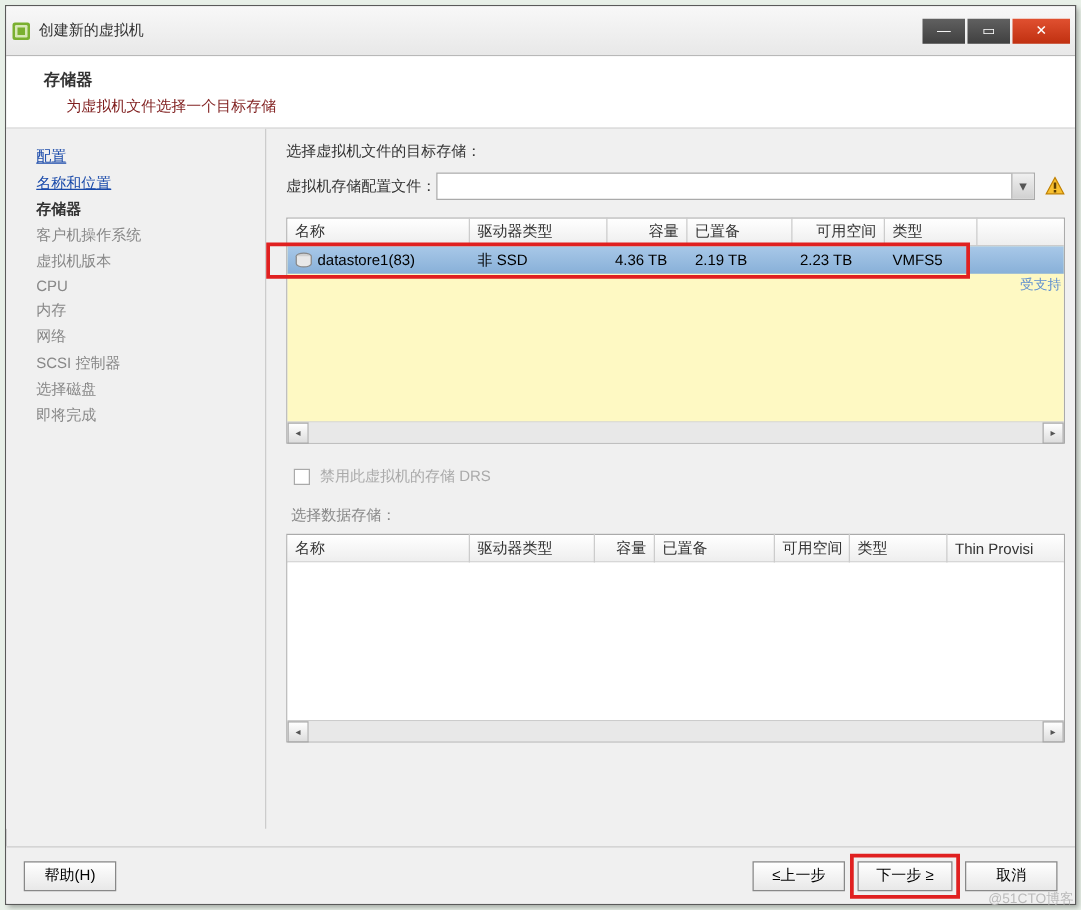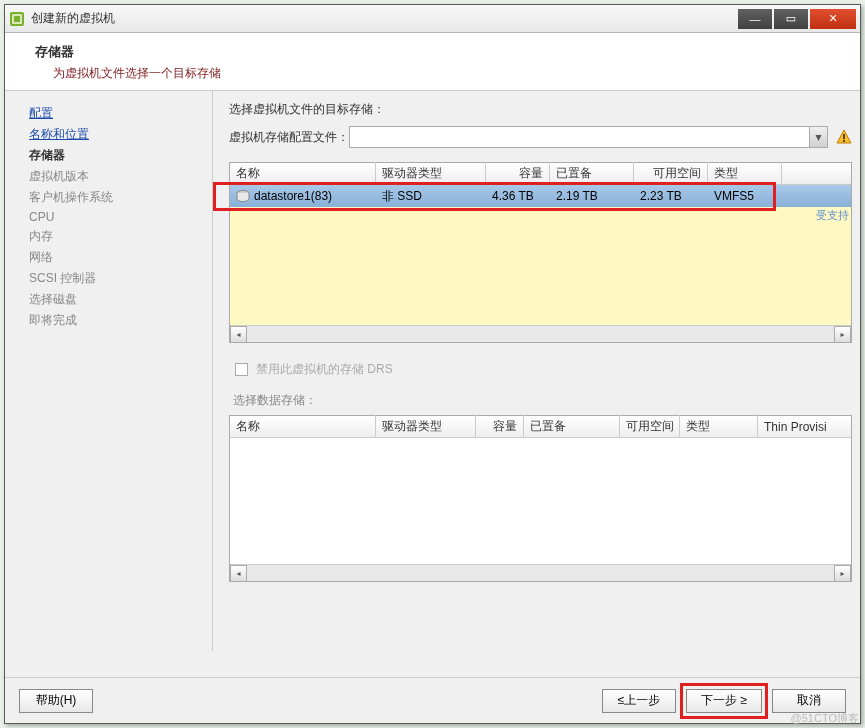--- a/index.html
+++ b/index.html
@@ -1,18 +1,18 @@
 <!DOCTYPE html>
 <html><head>
 <meta charset="utf-8">
 <style>
 * { box-sizing: border-box; margin: 0; padding: 0; font-family: "Microsoft YaHei", "SimSun", Arial, sans-serif; font-size: 12px; }
 body { background: #e8f0e8; width: 865px; height: 728px; position: relative; }
 .window { position: absolute; left: 4px; top: 4px; width: 857px; height: 720px; background: #f0f0f0; border: 1px solid #5a5a5a; box-shadow: 2px 2px 4px rgba(0,0,0,0.3); }
-.titlebar { height: 28px; background: linear-gradient(#f8f8f8,#e8e8e8); border-bottom: 1px solid #b8b8b8; display: flex; align-items: center; padding: 0 4px; }
+.titlebar { height: 40px; background: linear-gradient(#f8f8f8,#e8e8e8); border-bottom: 1px solid #b8b8b8; display: flex; align-items: center; padding: 0 4px; }
 .titlebar .app-icon { width: 16px; height: 16px; margin-right: 6px; }
 .titlebar .title { flex: 1; color: #333; }
 .winbtns { display: flex; gap: 2px; }
 .winbtn { width: 34px; height: 20px; display: flex; align-items: center; justify-content: center; font-size: 11px; color: #fff; }
 .min { background: linear-gradient(#606060,#404040); }
 .max { background: linear-gradient(#606060,#404040); }
 .close { background: linear-gradient(#e05030,#c03010); width: 46px; }
 .header { padding: 10px 18px 8px 30px; background: #fff; border-bottom: 1px solid #ccc; }
 .header .h1 { font-weight: bold; font-size: 13px; color: #333; }
 .header .h2 { margin-left: 18px; margin-top: 4px; color: #7f1d1d; }
@@ -74,22 +74,22 @@
   <div class="header">
     <div class="h1">存储器</div>
     <div class="h2">为虚拟机文件选择一个目标存储</div>
   </div>
 
   <div class="body" style="height: 560px;">
     <div class="sidebar">
       <a class="navlink">配置</a>
       <a class="navlink">名称和位置</a>
       <div class="navactive">存储器</div>
+      <div class="navdis">客户机操作系统</div>
       <div class="navdis">虚拟机版本</div>
-      <div class="navdis">客户机操作系统</div>
       <div class="navdis">CPU</div>
       <div class="navdis">内存</div>
       <div class="navdis">网络</div>
       <div class="navdis">SCSI 控制器</div>
       <div class="navdis">选择磁盘</div>
       <div class="navdis">即将完成</div>
     </div>
 
     <div class="main">
       <div class="label">选择虚拟机文件的目标存储：</div>

